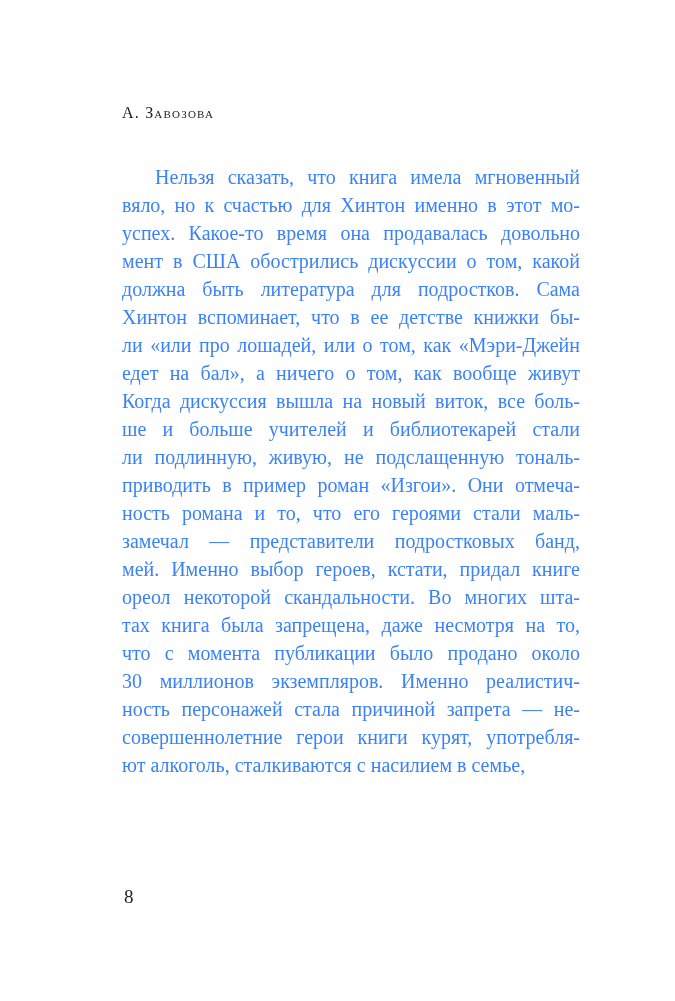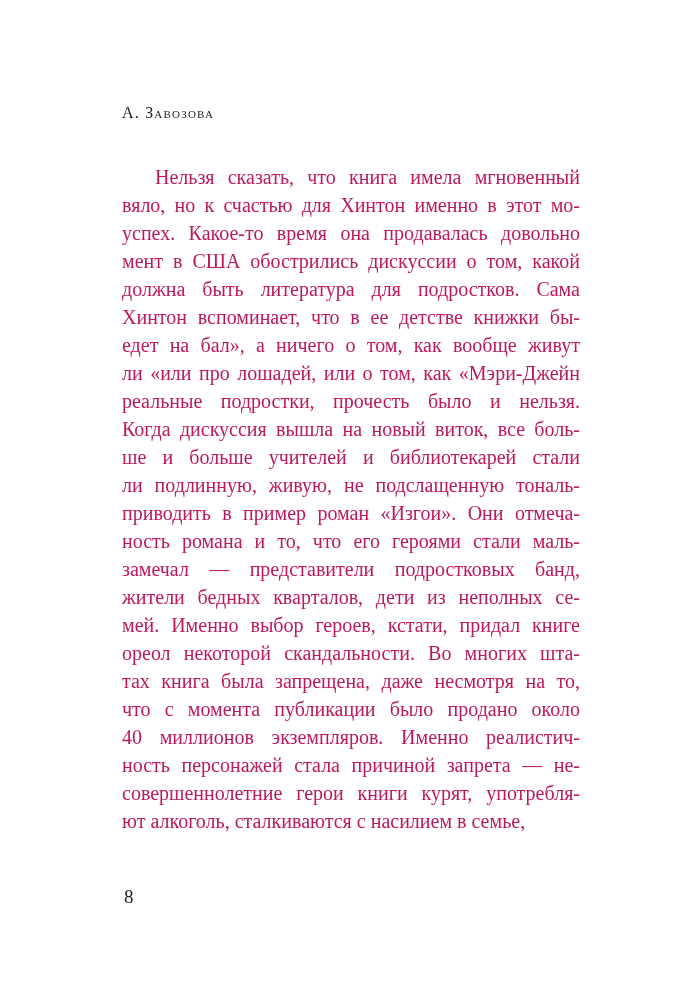--- a/index.html
+++ b/index.html
@@ -29,21 +29,21 @@
     position: absolute;
     left: 122px;
     top: 163px;
     width: 458px;
   }
   .line {
     font-size: 20px;
     line-height: 28px;
     text-align: justify;
     text-align-last: justify;
-    color: #be185d;
+    color: #3b82f6;
   }
   .line.first {
     text-indent: 33px;
   }
   .line.last {
     text-align-last: left;
   }
   .page-number {
     position: absolute;
     left: 124px;
@@ -58,34 +58,32 @@
 <div class="page">
   <div class="running-header">А. Завозова</div>
 
   <div class="body-text">
       <div class="line first">Нельзя сказать, что книга имела мгновенный</div>
       <div class="line">вяло, но к счастью для Хинтон именно в этот мо-</div>
       <div class="line">успех. Какое-то время она продавалась довольно</div>
       <div class="line">мент в США обострились дискуссии о том, какой</div>
       <div class="line">должна быть литература для подростков. Сама</div>
       <div class="line">Хинтон вспоминает, что в ее детстве книжки бы-</div>
+      <div class="line">ли «или про лошадей, или о том, как «Мэри-Джейн</div>
       <div class="line">едет на бал», а ничего о том, как вообще живут</div>
-      <div class="line">ли «или про лошадей, или о том, как «Мэри-Джейн</div>
-      <div class="line">реальные подростки, прочесть было и нельзя.</div>
       <div class="line">Когда дискуссия вышла на новый виток, все боль-</div>
       <div class="line">ше и больше учителей и библиотекарей стали</div>
       <div class="line">ли подлинную, живую, не подслащенную тональ-</div>
       <div class="line">приводить в пример роман «Изгои». Они отмеча-</div>
       <div class="line">ность романа и то, что его героями стали маль-</div>
       <div class="line">замечал — представители подростковых банд,</div>
-      <div class="line">жители бедных кварталов, дети из неполных се-</div>
       <div class="line">мей. Именно выбор героев, кстати, придал книге</div>
       <div class="line">ореол некоторой скандальности. Во многих шта-</div>
       <div class="line">тах книга была запрещена, даже несмотря на то,</div>
       <div class="line">что с момента публикации было продано около</div>
-      <div class="line">40 миллионов экземпляров. Именно реалистич-</div>
+      <div class="line">30 миллионов экземпляров. Именно реалистич-</div>
       <div class="line">ность персонажей стала причиной запрета — не-</div>
       <div class="line">совершеннолетние герои книги курят, употребля-</div>
       <div class="line last">ют алкоголь, сталкиваются с насилием в семье,</div>
     </div>
 
   <div class="page-number">8</div>
 </div>
 
 </body></html>

